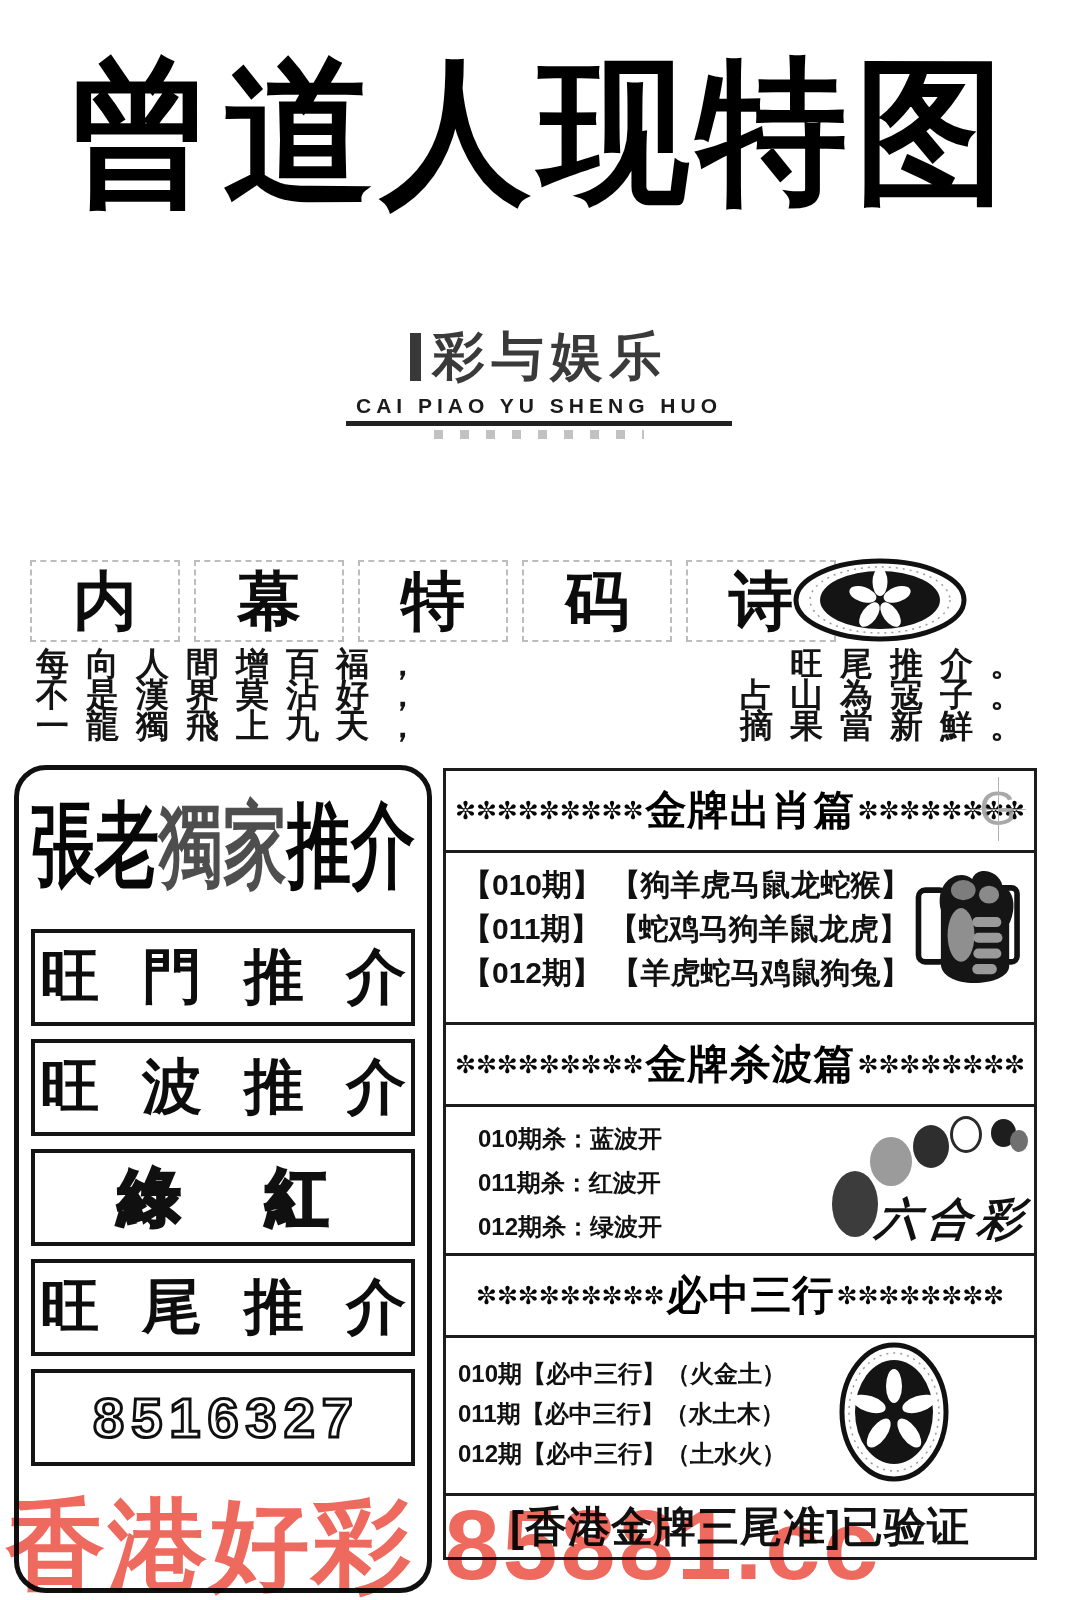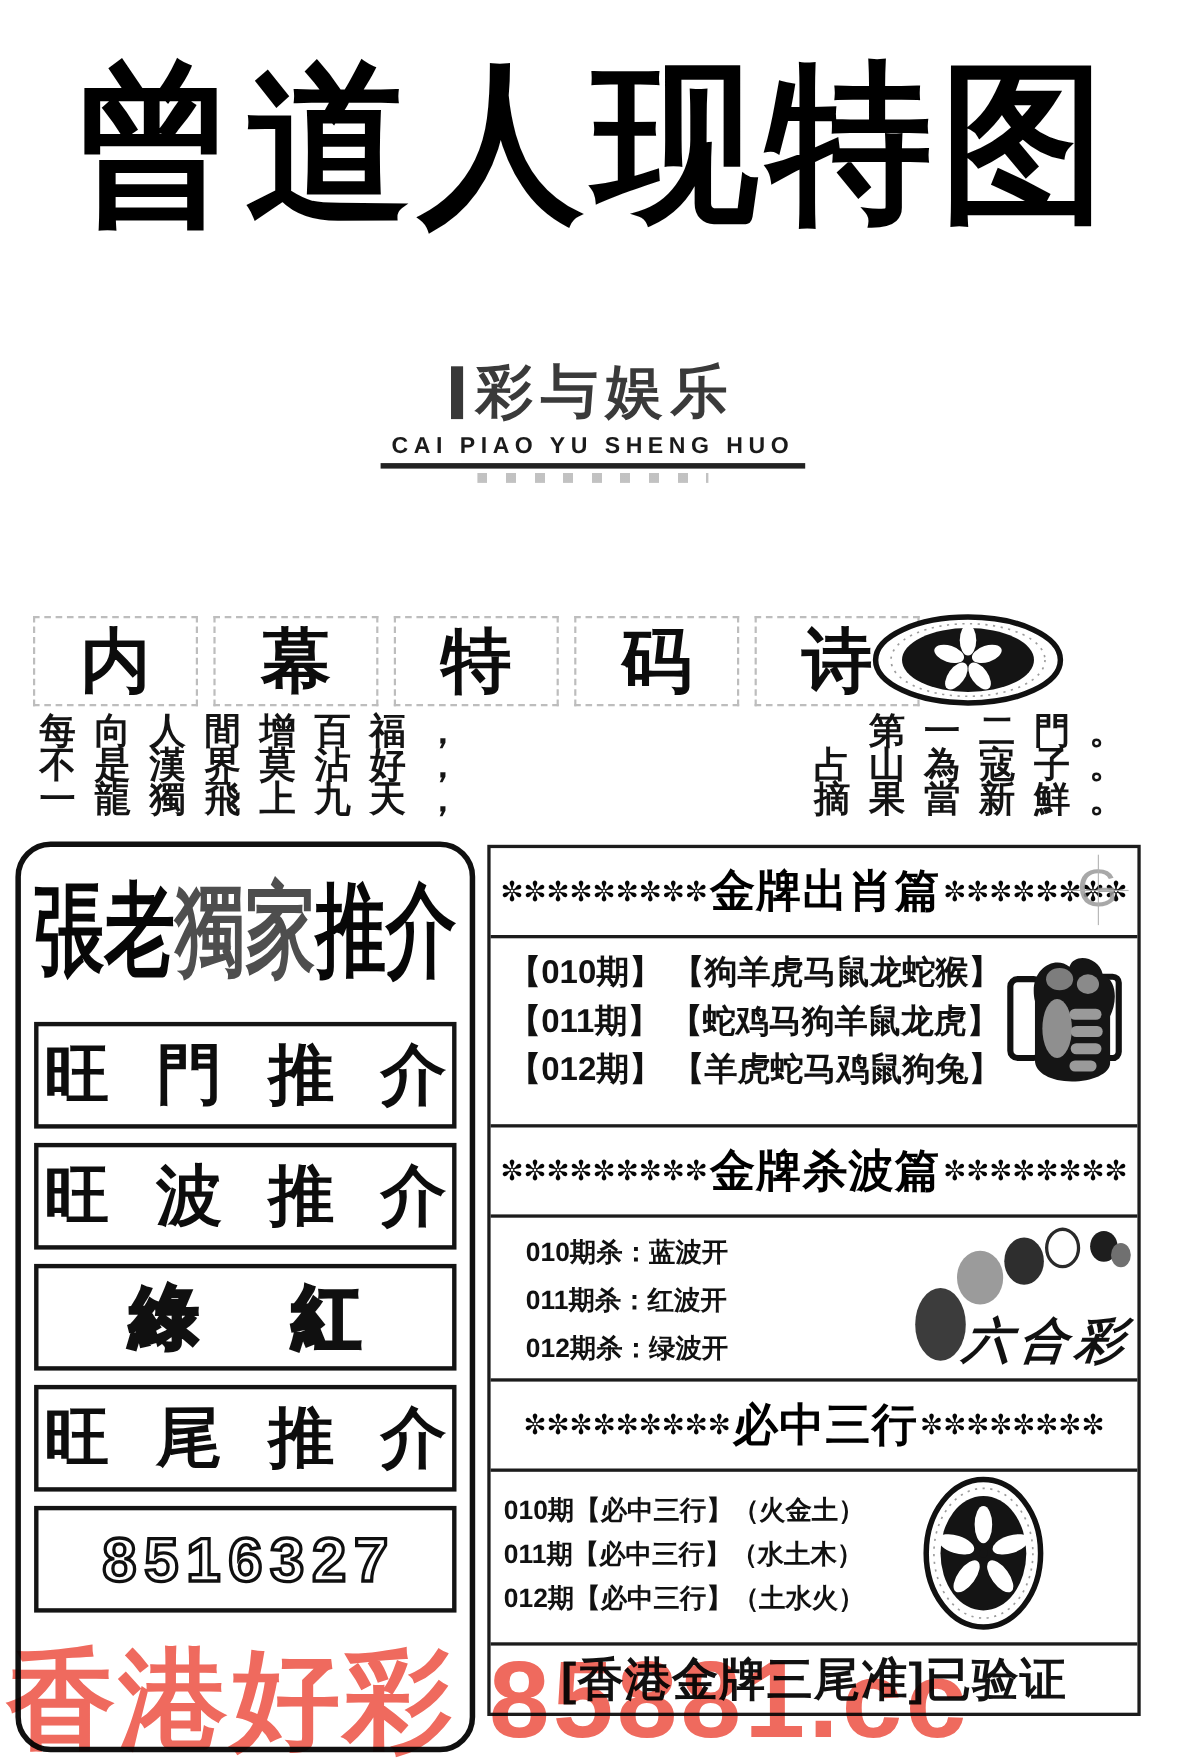--- a/index.html
+++ b/index.html
@@ -134,21 +134,21 @@
       <ellipse cx="88" cy="24" rx="7.5" ry="14" transform="rotate(216 88 42)"></ellipse>
       <ellipse cx="88" cy="24" rx="7.5" ry="14" transform="rotate(288 88 42)"></ellipse>
     </g>
     <circle cx="88" cy="42" r="3.5" fill="#141414"></circle>
   </svg>
 </div>
 
 <div class="poem">
   <div class="poem-line">
     <span class="pl-left">每向人間增百福，</span>
-    <span class="pl-right">第一二門。</span>
+    <span class="pl-right">旺尾推介。</span>
   </div>
   <div class="poem-line">
     <span class="pl-left">不是漢界莫沾好，</span>
     <span class="pl-right">占山為寇子。</span>
   </div>
   <div class="poem-line">
     <span class="pl-left">一龍獨飛上九天，</span>
     <span class="pl-right">摘果當新鮮。</span>
   </div>
 </div>

